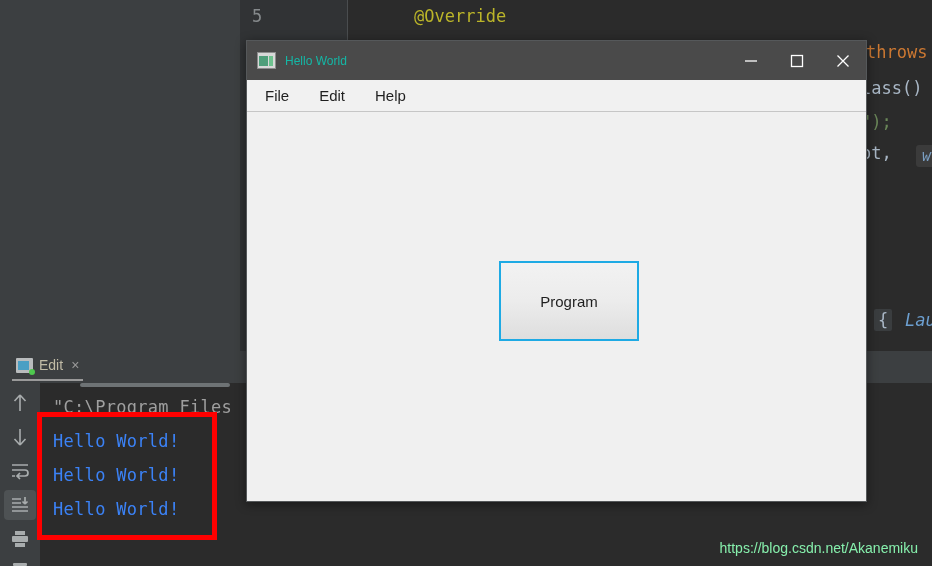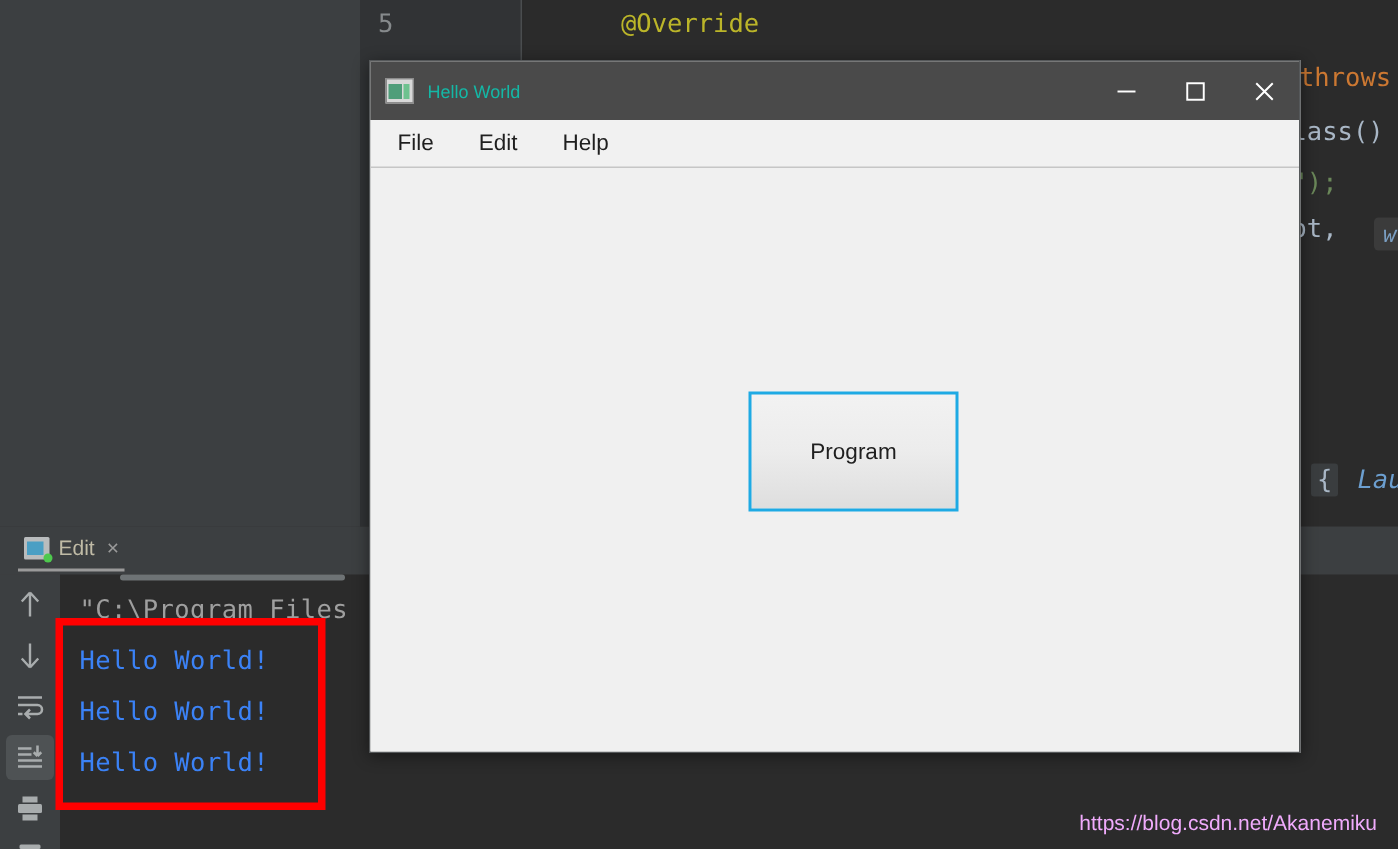--- a/index.html
+++ b/index.html
@@ -194,21 +194,21 @@
     left: 37px; top: 412px;
     width: 180px; height: 128px;
     border: 5px solid #ff0000;
     box-sizing: border-box;
     pointer-events: none;
   }
 
   .watermark {
     position: absolute;
     right: 14px; bottom: 10px;
-    color: #f0abfc;
+    color: #86efac;
     font-size: 14px;
   }
 
   
   #dialog {
     position: absolute;
     left: 246px; top: 40px;
     width: 621px; height: 462px;
     background: #f0f0f0;
     box-shadow: 0 2px 10px rgba(0,0,0,0.45);

